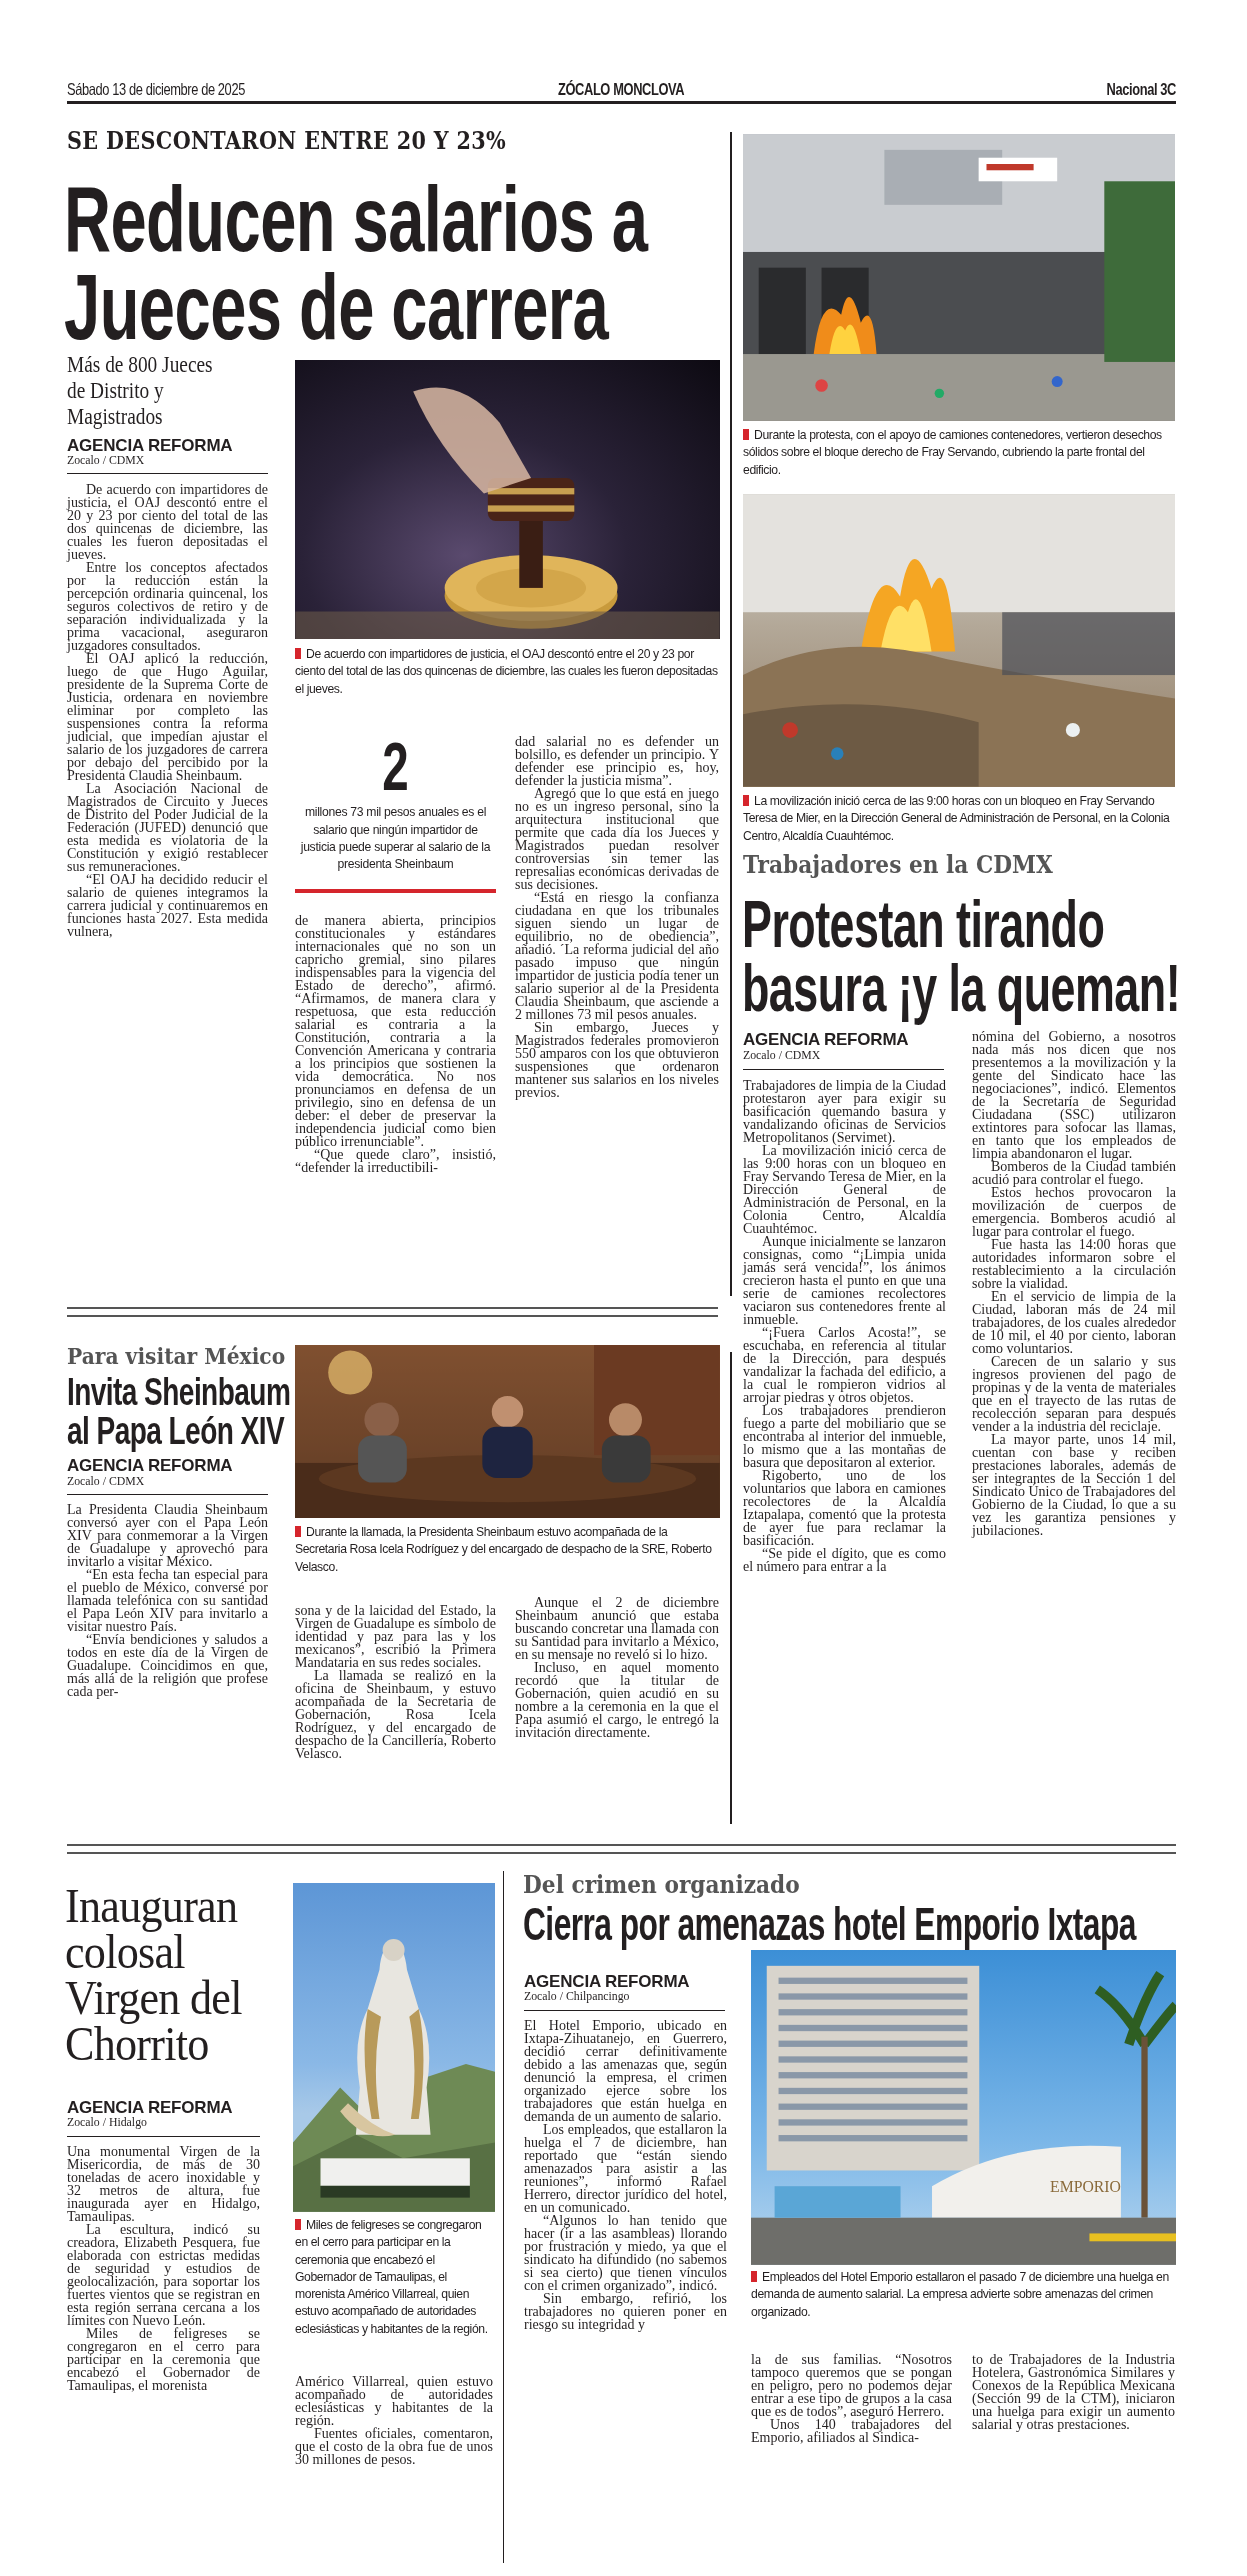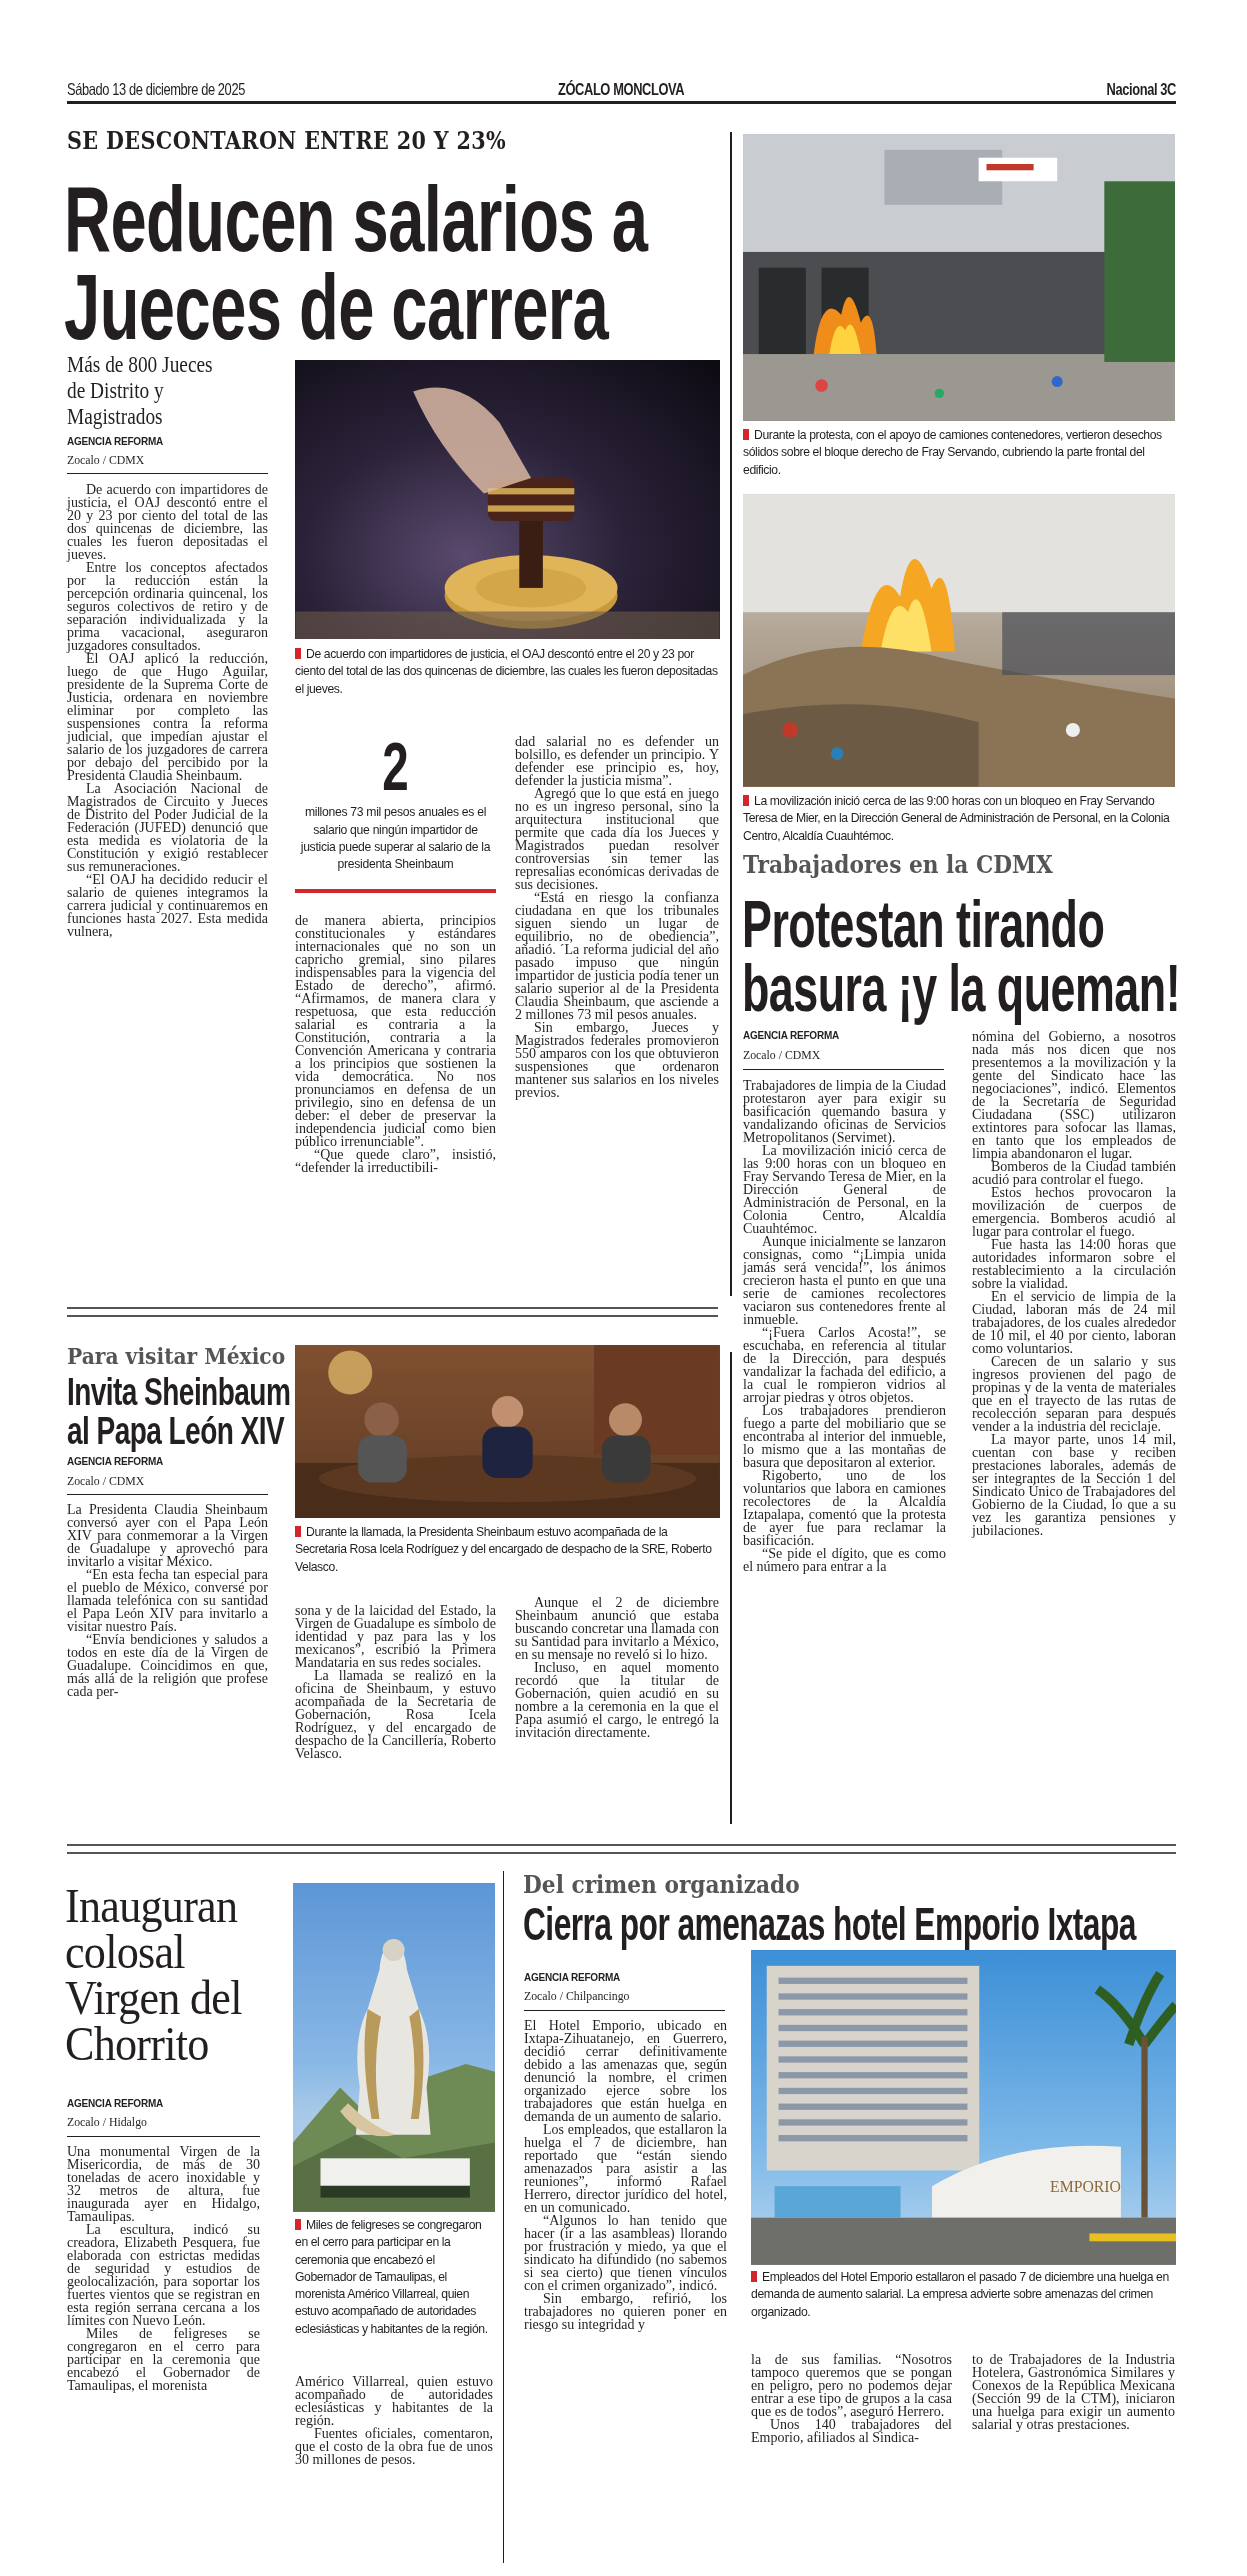--- a/index.html
+++ b/index.html
@@ -20,21 +20,21 @@
   
   .kicker-big { font-family: "DejaVu Serif", serif; font-weight: bold; font-size: 24.4px; letter-spacing: 0.4px; transform: scaleX(0.85); transform-origin: left; white-space: nowrap; color:#231f20; }
   .kicker-gray { font-family: "DejaVu Serif", serif; font-weight: bold; color: #555; white-space: nowrap; transform-origin: left; }
 
   
   .hl { font-family: "Liberation Sans", sans-serif; font-weight: bold; color: #231f20; transform-origin: left top; white-space: nowrap; letter-spacing: -0.8px; }
   .hl-serif { font-family: "Liberation Serif", serif; font-weight: normal; color:#231f20; }
 
   .sub { font-family: "Liberation Serif", serif; font-size: 23.6px; line-height: 26px; transform: scaleX(0.82); transform-origin: left top; }
 
-  .byline { font-family: "Liberation Sans", sans-serif; font-weight: bold; font-size: 10px; letter-spacing: -0.2px; }
+  .byline { font-family: "Liberation Sans", sans-serif; font-weight: bold; font-size: 17px; letter-spacing: -0.2px; }
   .dateline { font-family: "Liberation Serif", serif; font-size: 11.8px; }
   .byrule { height: 0.8px; background: #231f20; }
 
   .col { font-family: "Liberation Serif", serif; font-size: 14px; line-height: 13px; text-align: justify; hyphens: none; }
   .col p { text-indent: 19px; }
   .col p.first { text-indent: 0; }
 
   .cap { font-family: "Liberation Sans", sans-serif; font-size: 12.2px; line-height: 17.3px; letter-spacing: -0.4px; color: #231f20; }
   .cap .mark { display: inline-block; width: 5.5px; height: 11px; background: #d5252c; margin-right: 5.5px; vertical-align: -0.8px; }
   .cap-bold { font-weight: normal; }
@@ -259,21 +259,21 @@
 </div>
 
 <div class="abs kicker-gray" style="left:523px; top:1871px; font-size:23.6px; transform:scaleX(0.92);">Del crimen organizado</div>
 <div class="abs hl" style="left:523px; top:1901px; font-size:46px; line-height:47px; transform:scaleX(0.69);">Cierra por amenazas hotel Emporio Ixtapa</div>
 
 <div class="abs byline" style="left:524px; top:1972px;">AGENCIA REFORMA</div>
 <div class="abs dateline" style="left:524px; top:1989px;">Zocalo / Chilpancingo</div>
 <div class="abs byrule" style="left:524px; top:2010px; width:201px;"></div>
 
 <div class="abs col" style="left:524px; top:2019px; width:203px;">
-  <p class="first">El Hotel Emporio, ubicado en Ixtapa-Zihuatanejo, en Guerrero, decidió cerrar definitivamente debido a las amenazas que, según denunció la nombre, el crimen organizado ejerce sobre los trabajadores que están huelga en demanda de un aumento de salario.</p>
+  <p class="first">El Hotel Emporio, ubicado en Ixtapa-Zihuatanejo, en Guerrero, decidió cerrar definitivamente debido a las amenazas que, según denunció la empresa, el crimen organizado ejerce sobre los trabajadores que están huelga en demanda de un aumento de salario.</p>
   <p>Los empleados, que estallaron la huelga el 7 de diciembre, han reportado que “están siendo amenazados para asistir a las reuniones”, informó Rafael Herrero, director jurídico del hotel, en un comunicado.</p>
   <p>“Algunos lo han tenido que hacer (ir a las asambleas) llorando por frustración y miedo, ya que el sindicato ha difundido (no sabemos si sea cierto) que tienen vínculos con el crimen organizado”, indicó.</p>
   <p>Sin embargo, refirió, los trabajadores no quieren poner en riesgo su integridad y</p>
 </div>
 
 <div class="abs photo" style="left:751px; top:1950px; width:425px; height:315px; background: linear-gradient(180deg,#3c8fd6 0%,#7ab6e8 60%,#b8d6ee 100%);">
   <svg width="425" height="315" viewBox="0 0 540 400">
     <rect x="20" y="20" width="270" height="260" fill="#d8d4cc"></rect>
     <g fill="#8a98a8">
       <rect x="35" y="35" width="240" height="8"></rect>

